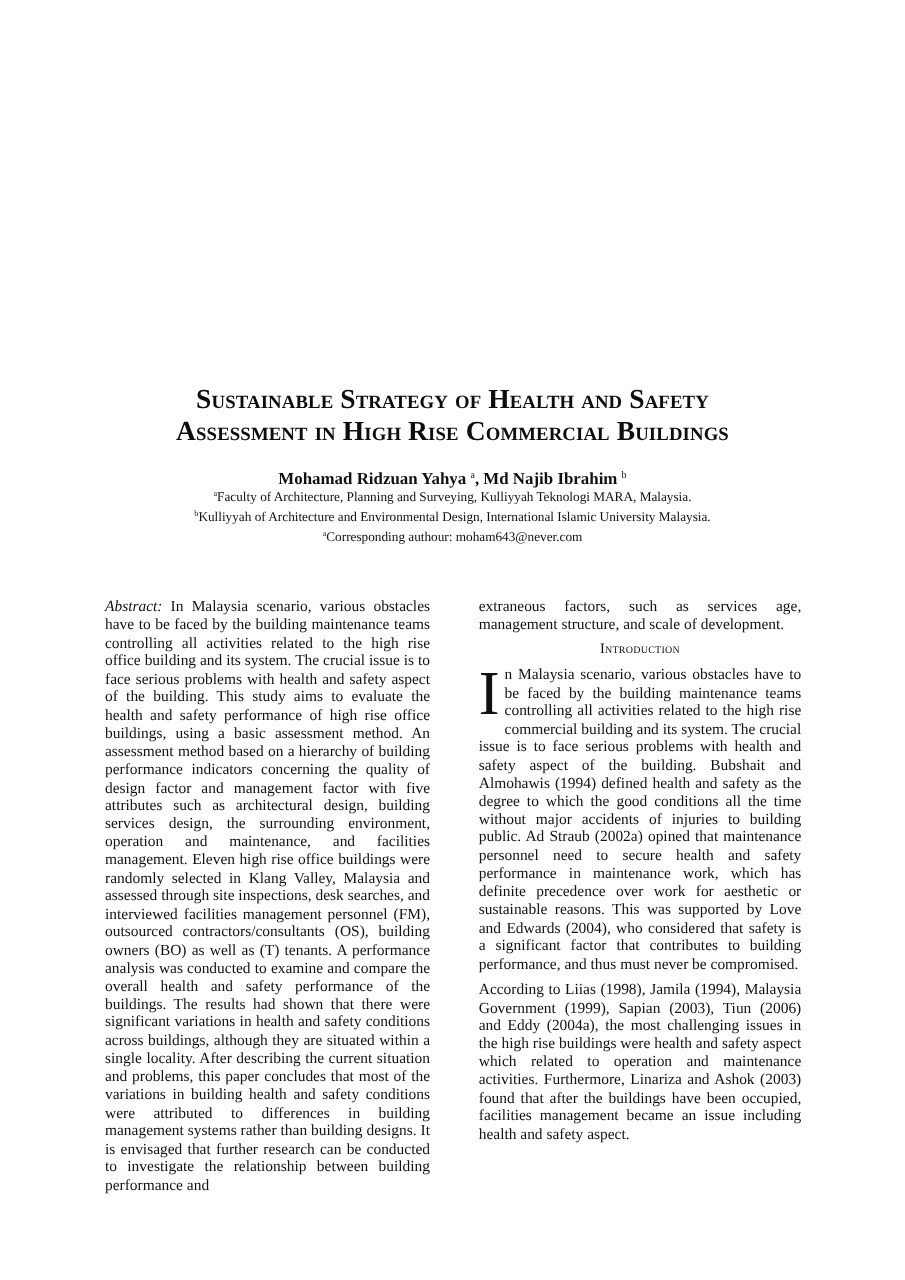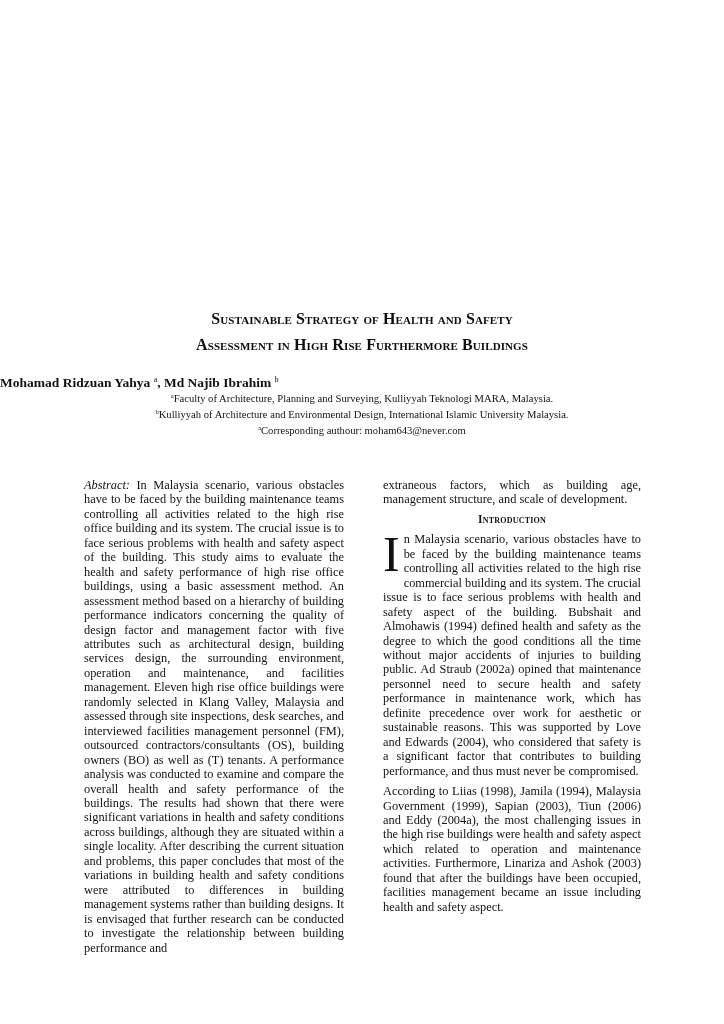--- a/index.html
+++ b/index.html
@@ -2,27 +2,27 @@
 <html><head>
 <meta charset="utf-8">
 <style>
   html, body { margin: 0; padding: 0; background: #ffffff; }
   body {
     width: 724px; height: 1024px; position: relative; overflow: hidden;
     font-family: "Liberation Serif", "DejaVu Serif", serif; color: #111;
   }
   .title {
     position: absolute; left: 0; width: 724px; top: 306px;
-    text-align: center; font-weight: bold; font-size: 16px; line-height: 26px;
+    text-align: center; font-weight: bold; font-size: 22px; line-height: 26px;
     font-variant: small-caps; letter-spacing: 0.1px; color: #0d0d0d;
   }
   .title .line { display: block; white-space: nowrap; }
   .authors {
     position: absolute; left: 0; width: 724px; top: 372px;
-    text-align: left; font-weight: bold; font-size: 13.5px; line-height: 16px;
+    text-align: center; font-weight: bold; font-size: 13.5px; line-height: 16px;
   }
   .authors sup { font-size: 8px; font-weight: normal; vertical-align: 5px; }
   .affil {
     position: absolute; left: 0; width: 724px; top: 389px;
     text-align: center; font-size: 10.6px; line-height: 13px;
   }
   .affil sup { font-size: 6.5px; vertical-align: 4px; }
   .affil .row { display: block; white-space: nowrap; }
   .pub {
     position: absolute; left: 0; width: 724px; top: 444px;
@@ -32,35 +32,35 @@
   .col {
     position: absolute; top: 478px; font-size: 12.35px; line-height: 14.45px;
     text-align: justify; hyphens: none;
   }
   .col-left { left: 84px; width: 260px; }
   .col-right { left: 383px; width: 258px; }
   .col p { margin: 0; }
   .label { font-weight: normal; font-style: italic; }
   .keywords { margin-top: 5px !important; text-align: left; }
   .section-heading {
-    text-align: center; font-variant: small-caps; font-weight: bold;
+    text-align: center; font-variant: small-caps; font-weight: normal;
     font-size: 11.5px; margin: 5px 0 6px 0; letter-spacing: 0.2px;
   }
   .dropcap {
     float: left; font-size: 50px; line-height: 40px; margin: 2px 4px 0 0;
     font-weight: normal; height: 42px;
   }
   .para2 { margin-top: 6px !important; }
 </style>
 </head>
 <body>
 
 <div class="title">
   <span class="line">Sustainable Strategy of Health and Safety</span>
-  <span class="line">Assessment in High Rise Furthermore Buildings</span>
+  <span class="line">Assessment in High Rise Commercial Buildings</span>
 </div>
 
 <div class="authors">
   <span>Mohamad Ridzuan Yahya</span>
   <sup>a</sup><span>, </span><span>Md Najib Ibrahim</span>
   <sup>b</sup>
 </div>
 
 <div class="affil">
   <span class="row"><sup>a</sup><span>Faculty of Architecture, Planning and Surveying, Kulliyyah Teknologi MARA, Malaysia.</span></span>
@@ -69,17 +69,17 @@
 </div>
 
 <div class="pub">
 </div>
 
 <div class="col col-left">
   <p><span class="label">Abstract:</span><span> In Malaysia scenario, various obstacles have to be faced by the building maintenance teams controlling all activities related to the high rise office building and its system. The crucial issue is to face serious problems with health and safety aspect of the building. This study aims to evaluate the health and safety performance of high rise office buildings, using a basic assessment method. An assessment method based on a hierarchy of building performance indicators concerning the quality of design factor and management factor with five attributes such as architectural design, building services design, the surrounding environment, operation and maintenance, and facilities management. Eleven high rise office buildings were randomly selected in Klang Valley, Malaysia and assessed through site inspections, desk searches, and interviewed facilities management personnel (FM), outsourced contractors/consultants (OS), building owners (BO) as well as (T) tenants. A performance analysis was conducted to examine and compare the overall health and safety performance of the buildings. The results had shown that there were significant variations in health and safety conditions across buildings, although they are situated within a single locality. After describing the current situation and problems, this paper concludes that most of the variations in building health and safety conditions were attributed to differences in building management systems rather than building designs. It is envisaged that further research can be conducted to investigate the relationship between building performance and</span></p>
 </div>
 
 <div class="col col-right">
-  <p>extraneous factors, which as building age, management structure, and scale of development.</p>
+  <p>extraneous factors, such as services age, management structure, and scale of development.</p>
   <div class="section-heading">Introduction</div>
   <p><span class="dropcap">I</span><span>n Malaysia scenario, various obstacles have to be faced by the building maintenance teams controlling all activities related to the high rise commercial building and its system. The crucial issue is to face serious problems with health and safety aspect of the building. Bubshait and Almohawis (1994) defined health and safety as the degree to which the good conditions all the time without major accidents of injuries to building public. Ad Straub (2002a) opined that maintenance personnel need to secure health and safety performance in maintenance work, which has definite precedence over work for aesthetic or sustainable reasons. This was supported by Love and Edwards (2004), who considered that safety is a significant factor that contributes to building performance, and thus must never be compromised.</span></p>
   <p class="para2">According to Liias (1998), Jamila (1994), Malaysia Government (1999), Sapian (2003), Tiun (2006) and Eddy (2004a), the most challenging issues in the high rise buildings were health and safety aspect which related to operation and maintenance activities. Furthermore, Linariza and Ashok (2003) found that after the buildings have been occupied, facilities management became an issue including health and safety aspect.</p>
 </div>
 
 </body></html>

